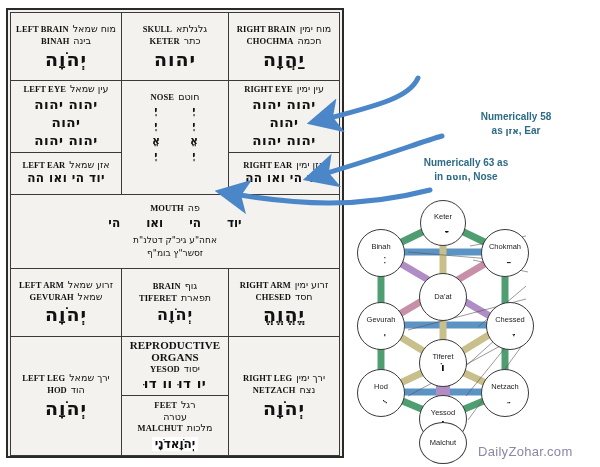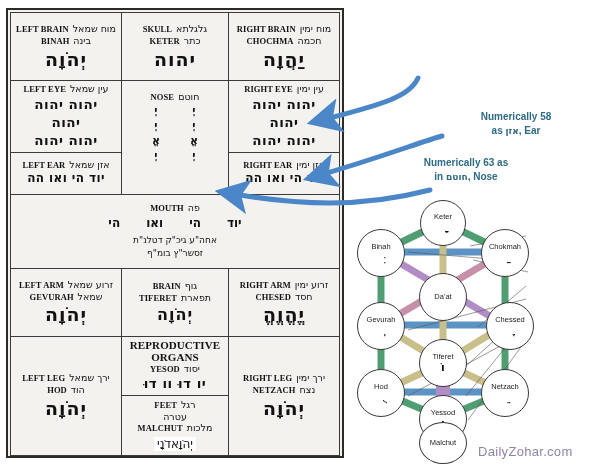--- a/index.html
+++ b/index.html
@@ -30,21 +30,21 @@
            line-height:1.45;}
   .nose-grid{display:flex;justify-content:space-around;align-items:flex-start;
              padding:0 14px;margin-top:2px;}
   .nose-col{display:flex;flex-direction:column;gap:4px;}
   .nose-col span{font-family:"DejaVu Sans", sans-serif;font-weight:bold;
                  font-size:11px;direction:rtl;line-height:1;}
   .mouth-line{display:flex;justify-content:center;gap:26px;margin:3px 0 4px;}
   .mouth-line span{font-family:"DejaVu Sans", sans-serif;font-weight:bold;
                    font-size:12px;direction:rtl;}
   .malchut-heb{display:inline-block;background:#ffffff;padding:0 3px;
-               font-family:"DejaVu Sans", sans-serif;font-weight:normal;
+               font-family:"DejaVu Sans", sans-serif;font-weight:bold;
                font-size:12px;direction:rtl;}
 
   
   .anno{position:absolute;color:#2e6b86;font-family:"Liberation Sans", sans-serif;
         font-weight:bold;font-size:10px;line-height:1.35;text-align:center;
         text-shadow:0 1px 0 rgba(255,255,255,.9);}
   .anno .he{font-family:"DejaVu Sans", sans-serif;direction:rtl;font-size:9px;}
   svg.arrows{position:absolute;left:0;top:0;width:600px;height:467px;
              pointer-events:none;}
 

